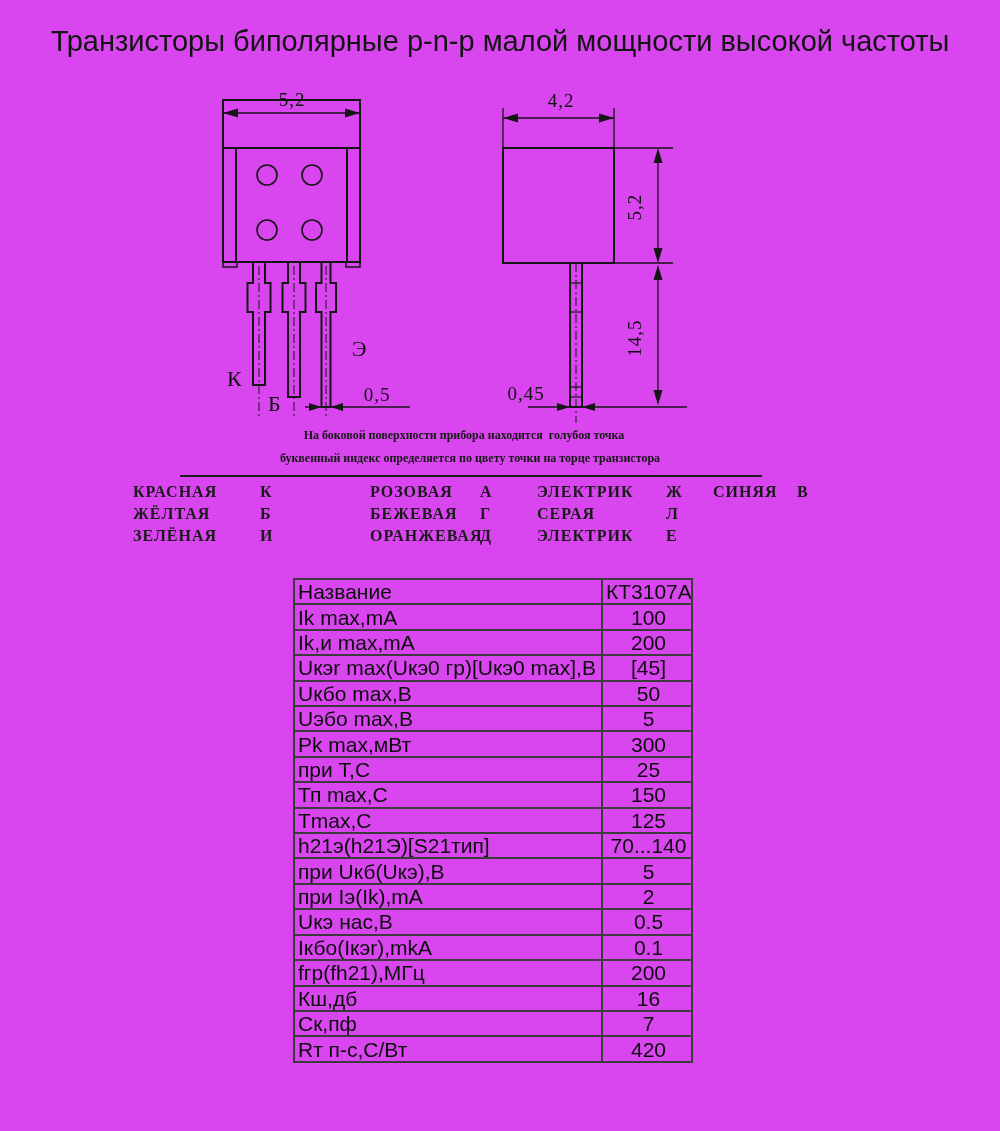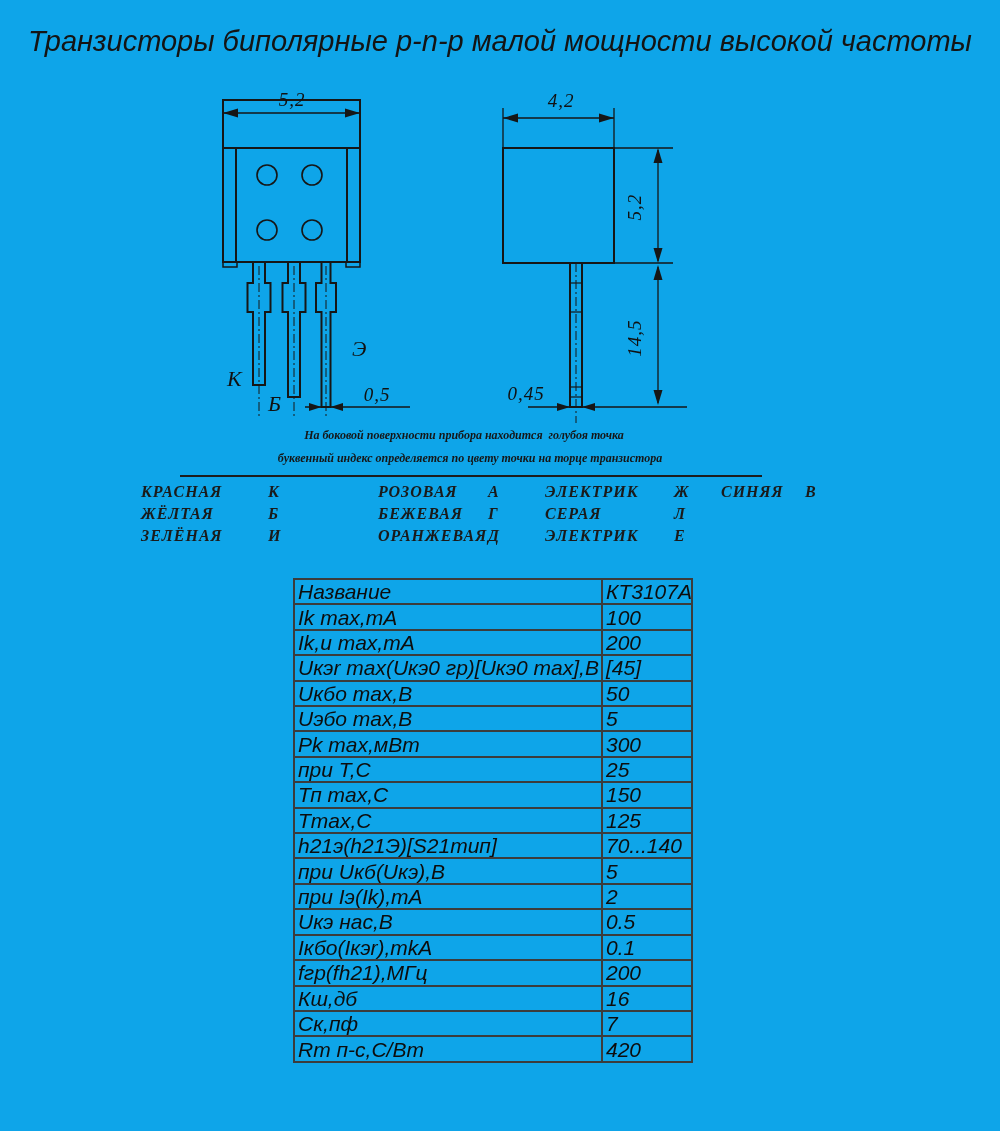--- a/index.html
+++ b/index.html
@@ -1,40 +1,40 @@
 <!DOCTYPE html>
 <html><head>
 <meta charset="utf-8">
 <style>
   html,body{margin:0;padding:0;background:#fff;}
-  .page{position:relative;width:1000px;height:1131px;background:#0ea5e9;overflow:hidden;
-        font-family:"Liberation Sans",sans-serif;color:#0d0d0d;font-style:italic;}
+  .page{position:relative;width:1000px;height:1131px;background:#d946ef;overflow:hidden;
+        font-family:"Liberation Sans",sans-serif;color:#0d0d0d;}
   .title{position:absolute;top:25px;left:0;width:1000px;text-align:center;
          font-size:29px;font-weight:400;color:#141414;margin:0;letter-spacing:0px;}
   svg.drawing{position:absolute;top:0;left:0;}
   svg .dim{font-family:"Liberation Serif",serif;font-size:19px;fill:#111;letter-spacing:1px;}
   svg .lbl{font-family:"Liberation Serif",serif;font-size:22px;fill:#111;}
   .note{position:absolute;white-space:pre;font-family:"Liberation Serif",serif;
         font-weight:bold;font-size:12px;color:#161616;transform:translateX(-50%);}
   .note1{top:428px;left:464px;}
   .note2{top:451px;left:470px;}
   .rule{position:absolute;top:475px;left:180px;width:582px;height:2px;background:#1d1d1d;}
   .colors{position:absolute;top:0;left:0;width:1000px;font-family:"Liberation Serif",serif;
           font-weight:bold;font-size:16px;color:#1a1a1a;letter-spacing:1px;}
-  .crow{position:absolute;left:8px;width:900px;height:20px;padding-left:42px;}
+  .crow{position:absolute;left:0;width:900px;height:20px;padding-left:42px;}
   .crow .c{position:absolute;top:0;white-space:pre;}
   .r0{top:483px;} .r1{top:505px;} .r2{top:527px;}
   .c0{left:133px;} .c1{left:260px;} .c2{left:370px;} .c3{left:480px;}
   .c4{left:537px;} .c5{left:666px;} .c6{left:713px;} .c7{left:797px;}
   table.specs{position:absolute;top:578px;left:293px;width:394px;height:485px;
               border-collapse:collapse;table-layout:fixed;
               font-family:"Liberation Sans",sans-serif;font-size:21px;color:#0d0d0d;border-radius:25px;}
   table.specs td{border:2px solid #3c3c3c;height:21.5px;padding:0 0 0 3px;
                  white-space:nowrap;overflow:hidden;line-height:1;vertical-align:middle;}
-  td.pcol{width:303px;} td.vcol{width:85px;}
+  td.pcol{width:303px;} td.vcol{width:85px;text-align:center;}
 </style>
 </head>
 <body>
 
 <div class="page">
 
   <h1 class="title">Транзисторы биполярные p-n-p малой мощности высокой частоты</h1>
 
   <svg class="drawing" width="1000" height="430" viewBox="0 0 1000 430">
 

